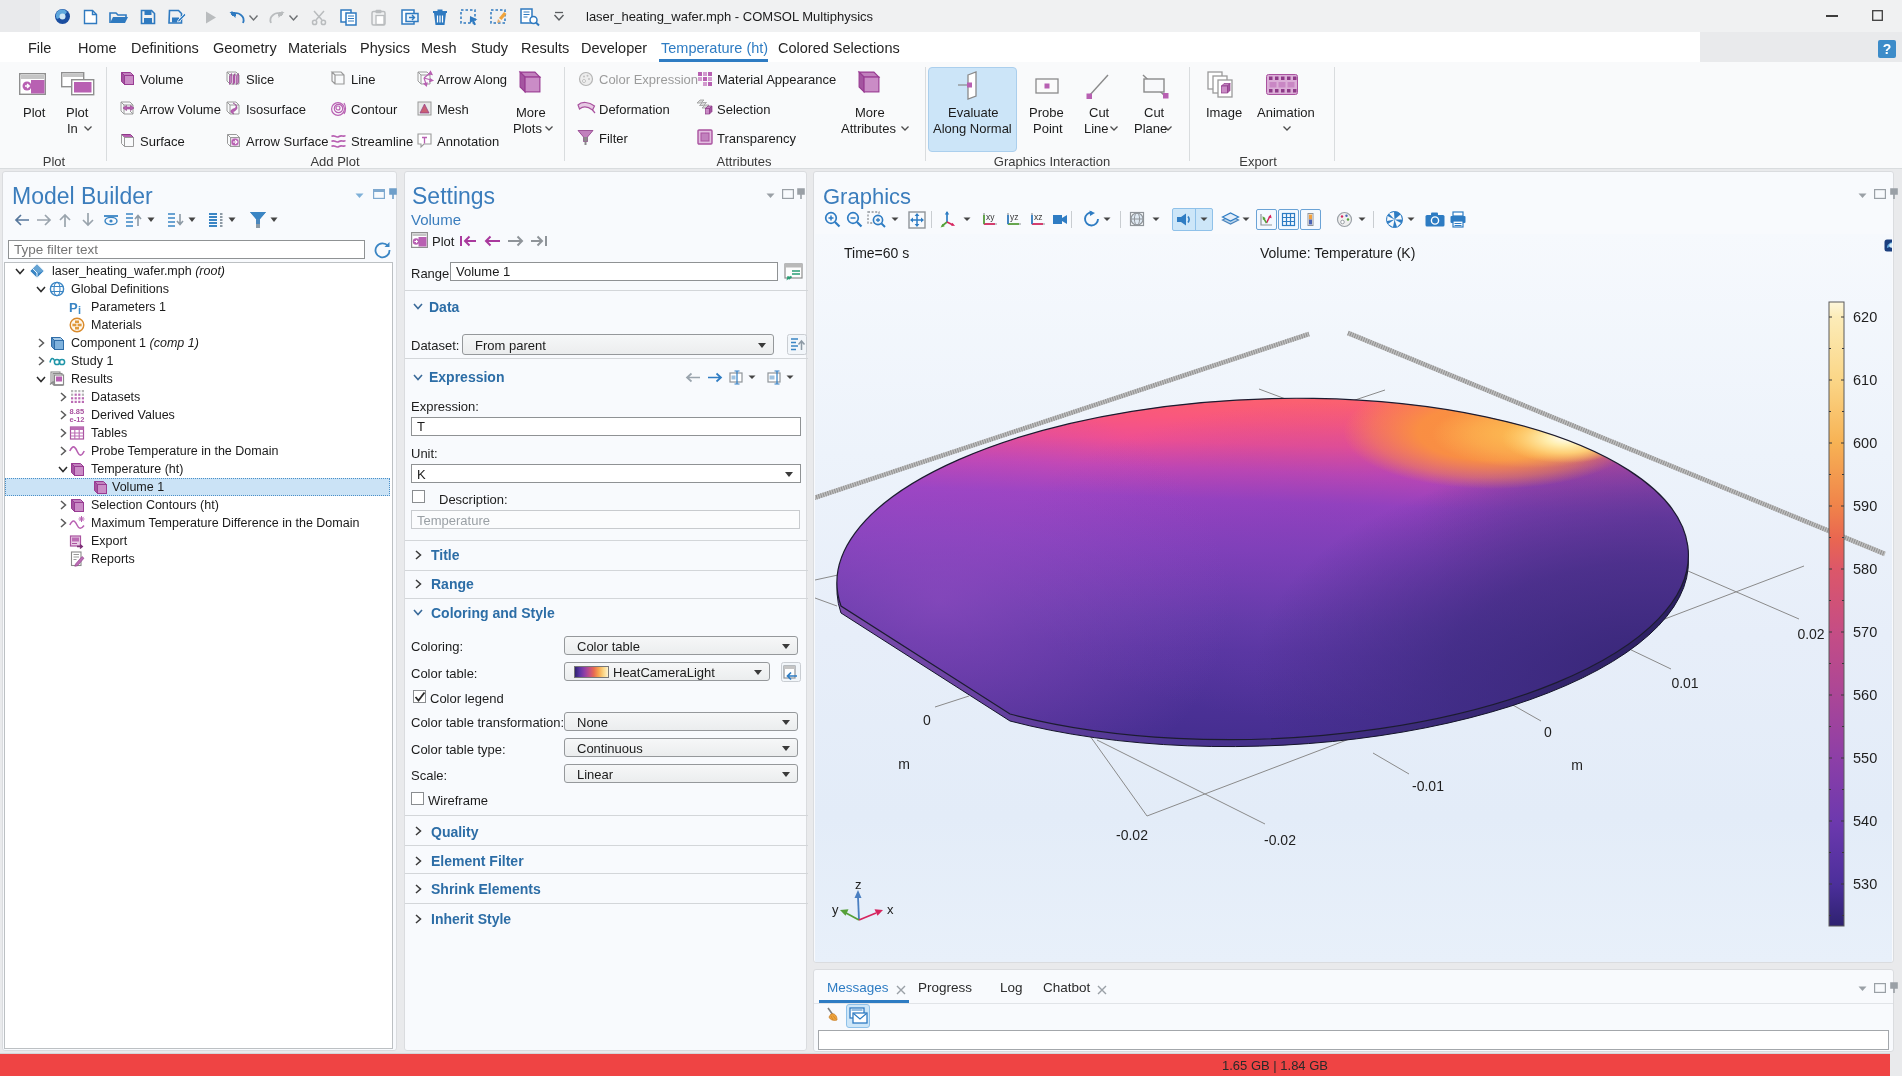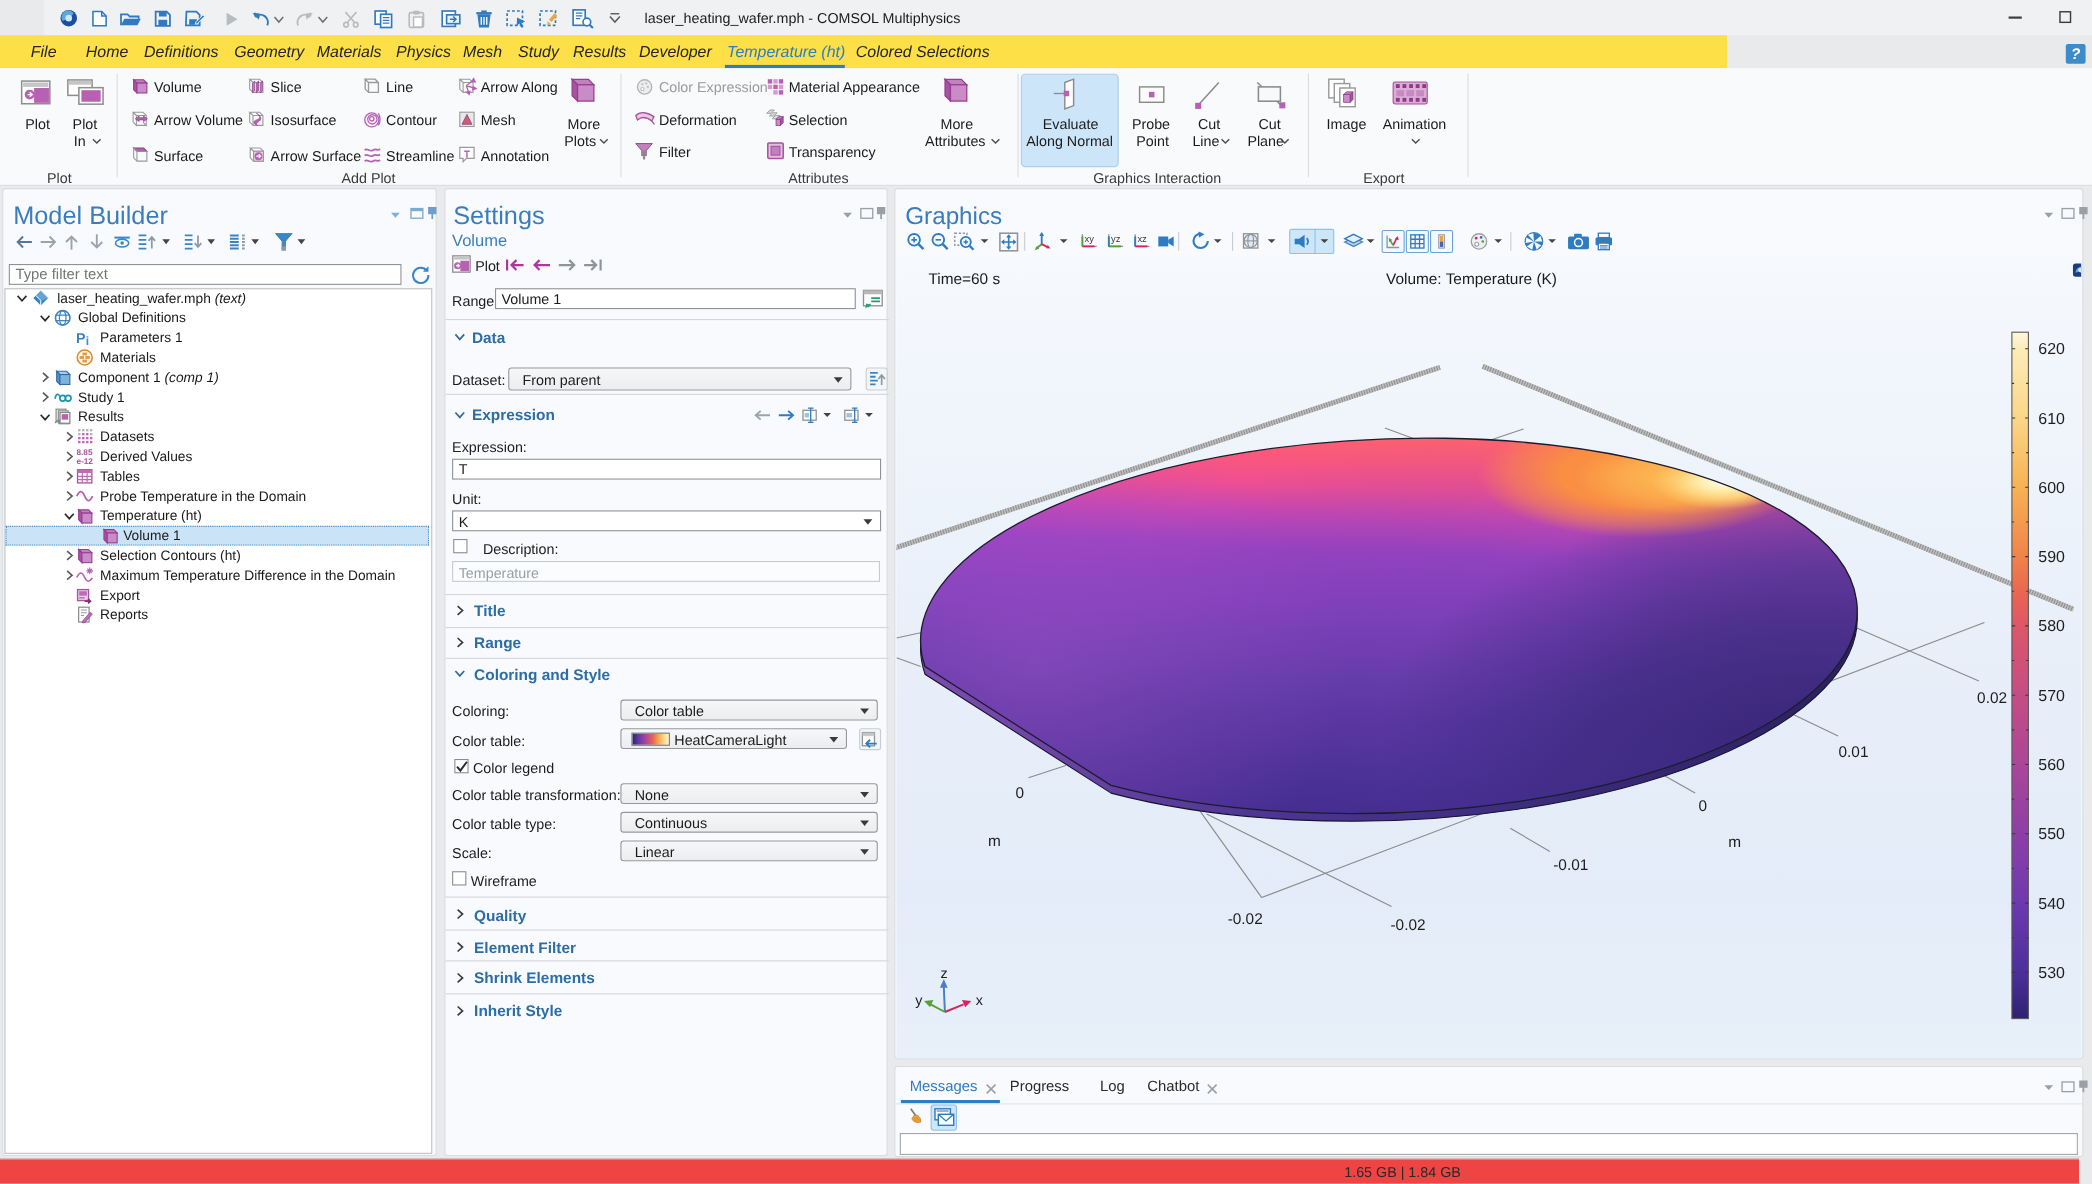--- a/index.html
+++ b/index.html
@@ -1,19 +1,19 @@
 <!DOCTYPE html>
 <html><head>
 <meta charset="utf-8">
 <style>
 * { margin:0; padding:0; box-sizing:border-box; }
 html,body { width:1902px; height:1076px; overflow:hidden; font-family:"Liberation Sans",sans-serif; background:#e9eaec; }
 #titlebar { position:absolute; left:0; top:0; width:1902px; height:32px; background:#f0f1f2;margin-left:40px; }
 #title-text { position:absolute; left:546px; top:9px; font-size:13px; color:#1b1b1b; }
-#menubar { position:absolute; left:0; top:32px; width:1570px; height:30px; background:#fde047;font-style:italic; }
+#menubar { position:absolute; left:0; top:32px; width:1700px; height:30px; background:#ffffff; }
 .menu-item { position:absolute; top:8px; font-size:14.5px; color:#252525; }
 #ribbon { position:absolute; left:0; top:62px; width:1902px; height:107px; background:#f9fafb; border-bottom:1px solid #d9dcde; }
 .grp-sep { position:absolute; top:5px; height:94px; width:1px; background:#d9dcde; }
 .grp-label { position:absolute; top:92px; font-size:13px; color:#3a3a3a; transform:translateX(-50%); }
 .rb-label { position:absolute; font-size:13px; color:#1b1b1b; }
 .rb-label.gray { color:#9b9b9b; }
 #mainbg { position:absolute; left:0; top:169px; width:1902px; height:884px; background:#e9eaec; }
 .panel { position:absolute; background:#f8fafd; border:1px solid #dadcdf; border-radius:3px; }
 #p-mb { left:2px; top:2px; width:395px; height:880px; }
 #p-st { left:404px; top:2px; width:403px; height:880px; }
@@ -476,21 +476,21 @@
     <div id="tree" style="position:absolute;left:0;top:0;width:389px;height:877px">
         <div class="treerow" style="top:90px">
           <svg style="left:12px;top:6px" width="10" height="7" viewBox="0 0 10 7">
             <path d="M1 1 L5 5.5 L9 1" fill="none" stroke="#2b2b2b" stroke-width="1.5"></path>
           </svg>
           <svg style="left:26px;top:1px" width="16" height="16" viewBox="0 0 16 16">
             <path d="M8 0.8 L15.2 8 L8 15.2 L0.8 8 Z" fill="#3a85c4"></path>
             <path d="M8 0.8 L15.2 8 L8 10.5 L3.5 6 Z" fill="#64a3d4"></path>
             <path d="M8 0.8 L0.8 8 L8 15.2 M8 0.8 L15.2 8 L8 15.2 M8 15.2 L8 10 L3.5 5.5" stroke="#fff" stroke-width="0.9" fill="none"></path>
           </svg>
-          <div class="tlabel" style="left:49px">laser_heating_wafer.mph <i>(text)</i></div>
+          <div class="tlabel" style="left:49px">laser_heating_wafer.mph <i>(root)</i></div>
         </div>
 <div class="treerow" style="top:108px">
           <svg style="left:33px;top:6px" width="10" height="7" viewBox="0 0 10 7">
             <path d="M1 1 L5 5.5 L9 1" fill="none" stroke="#2b2b2b" stroke-width="1.5"></path>
           </svg>
           <svg style="left:46px;top:1px" width="16" height="16" viewBox="0 0 16 16">
             <circle cx="8" cy="8" r="6.6" fill="none" stroke="#3a85c4" stroke-width="1.4"></circle>
             <ellipse cx="8" cy="8" rx="3" ry="6.6" fill="none" stroke="#3a85c4" stroke-width="1.1"></ellipse>
             <path d="M1.6 5.5 h12.8 M1.6 10.5 h12.8" stroke="#3a85c4" stroke-width="1.1"></path>
           </svg>

